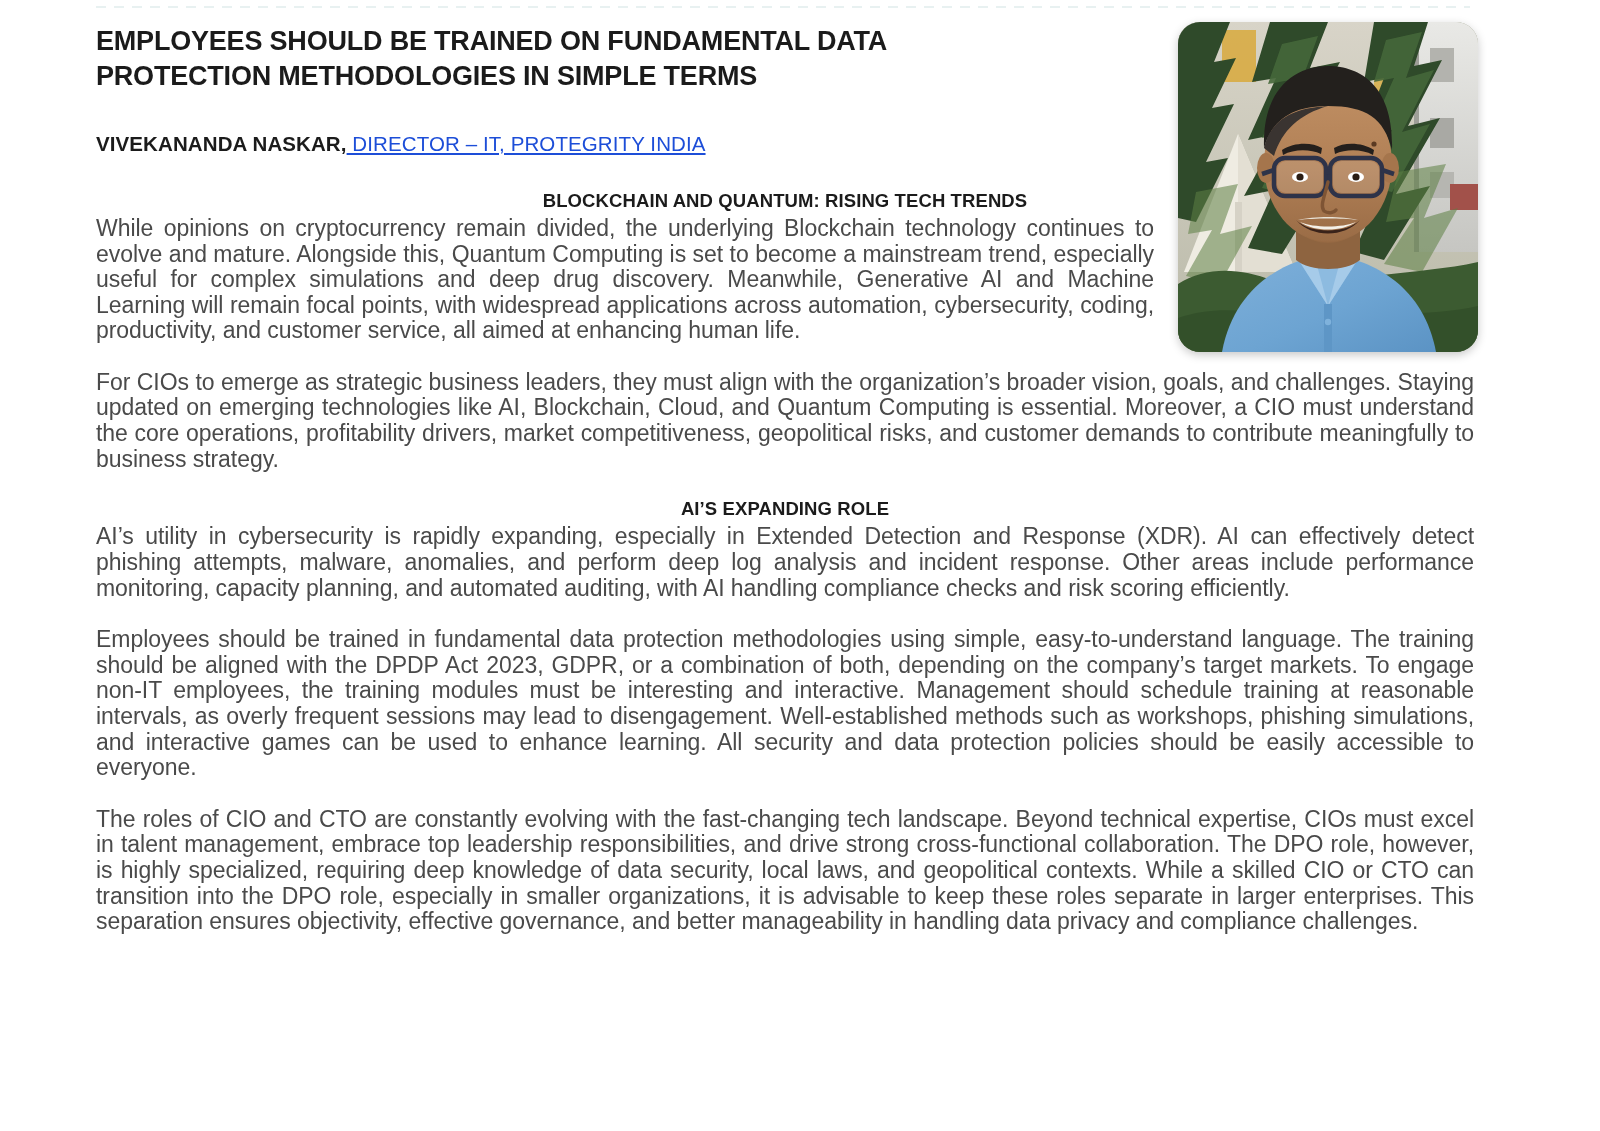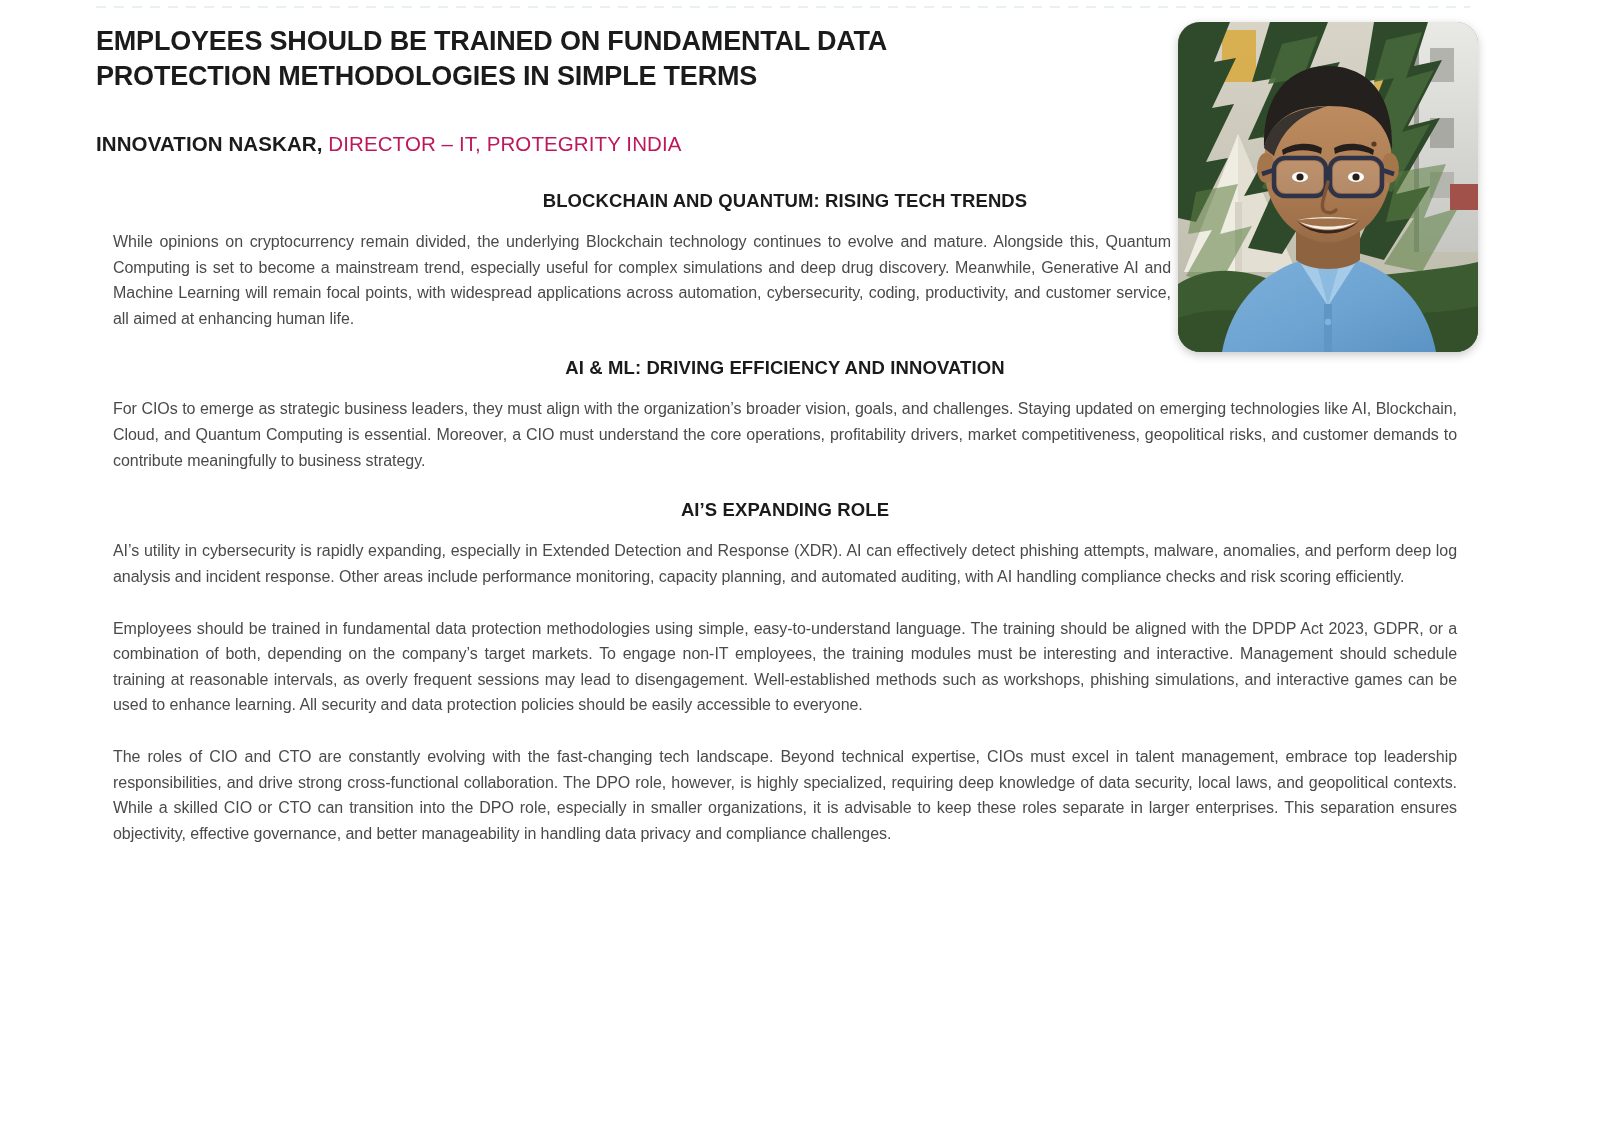--- a/index.html
+++ b/index.html
@@ -57,41 +57,42 @@
     line-height: 1.3;
     color: #2b2b2b;
     letter-spacing: 0.1px;
   }
   .byline .name {
     font-weight: bold;
     color: #1b1b1b;
   }
   .byline .role {
     font-weight: normal;
-    color: #be185d;
+    color: #1d4ed8;
+    text-decoration: underline;
   }
   .section {
     margin-top: 26px;
   }
   .section.first {
     margin-top: 32px;
   }
   .sec-head {
     font-size: 18.5px;
     font-weight: bold;
     color: #1b1b1b;
     letter-spacing: 0.1px;
     line-height: 1.2;
     margin: 0 0 4px 0;
     text-transform: uppercase;
     text-align: center;
   }
   .sec-body {
-    margin: 17px;
-    font-size: 16px;
+    margin: 0;
+    font-size: 23px;
     line-height: 25.6px;
     color: #4a4a4a;
     text-align: justify;
     text-justify: inter-word;
     letter-spacing: -0.05px;
   }
   
   .sec-body.narrow {
     width: 1058px;
   }
@@ -222,30 +223,29 @@
 
       <circle cx="196" cy="122" r="2.6" fill="#5b3a22"></circle>
     </svg>
   </div>
 
   <div class="content">
 
     <h1 class="headline">EMPLOYEES SHOULD BE TRAINED ON FUNDAMENTAL DATA PROTECTION METHODOLOGIES IN SIMPLE TERMS</h1>
 
     <p class="byline">
-      <span class="name">INNOVATION NASKAR,</span><span class="role"> DIRECTOR – IT, PROTEGRITY INDIA</span>
+      <span class="name">VIVEKANANDA NASKAR,</span><span class="role"> DIRECTOR – IT, PROTEGRITY INDIA</span>
     </p>
 
     <div class="section first">
       <h2 class="sec-head">BLOCKCHAIN AND QUANTUM: RISING TECH TRENDS</h2>
       <p class="sec-body narrow">While opinions on cryptocurrency remain divided, the underlying Blockchain technology continues to evolve and mature. Alongside this, Quantum Computing is set to become a mainstream trend, especially useful for complex simulations and deep drug discovery. Meanwhile, Generative AI and Machine Learning will remain focal points, with widespread applications across automation, cybersecurity, coding, productivity, and customer service, all aimed at enhancing human life.</p>
     </div>
 
     <div class="section">
-      <h2 class="sec-head">AI &amp; ML: DRIVING EFFICIENCY AND INNOVATION</h2>
       <p class="sec-body">For CIOs to emerge as strategic business leaders, they must align with the organization’s broader vision, goals, and challenges. Staying updated on emerging technologies like AI, Blockchain, Cloud, and Quantum Computing is essential. Moreover, a CIO must understand the core operations, profitability drivers, market competitiveness, geopolitical risks, and customer demands to contribute meaningfully to business strategy.</p>
     </div>
 
     <div class="section">
       <h2 class="sec-head">AI’S EXPANDING ROLE</h2>
       <p class="sec-body">AI’s utility in cybersecurity is rapidly expanding, especially in Extended Detection and Response (XDR). AI can effectively detect phishing attempts, malware, anomalies, and perform deep log analysis and incident response. Other areas include performance monitoring, capacity planning, and automated auditing, with AI handling compliance checks and risk scoring efficiently.</p>
     </div>
 
     <div class="section">
       <p class="sec-body">Employees should be trained in fundamental data protection methodologies using simple, easy-to-understand language. The training should be aligned with the DPDP Act 2023, GDPR, or a combination of both, depending on the company’s target markets. To engage non-IT employees, the training modules must be interesting and interactive. Management should schedule training at reasonable intervals, as overly frequent sessions may lead to disengagement. Well-established methods such as workshops, phishing simulations, and interactive games can be used to enhance learning. All security and data protection policies should be easily accessible to everyone.</p>

